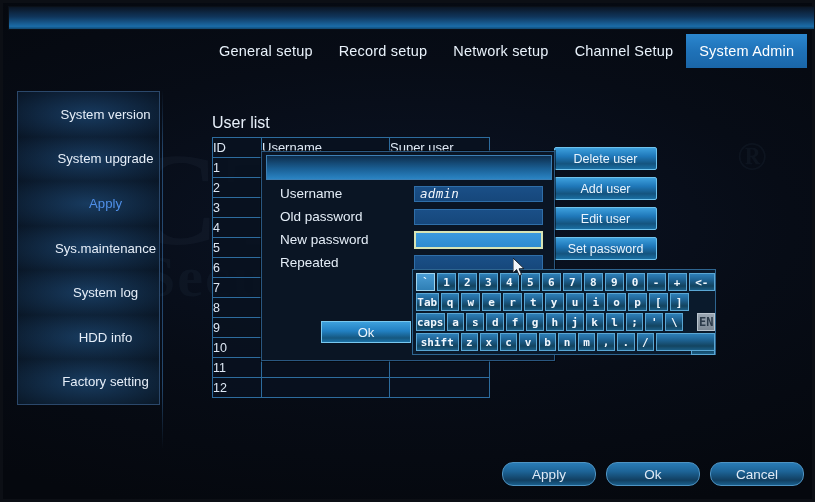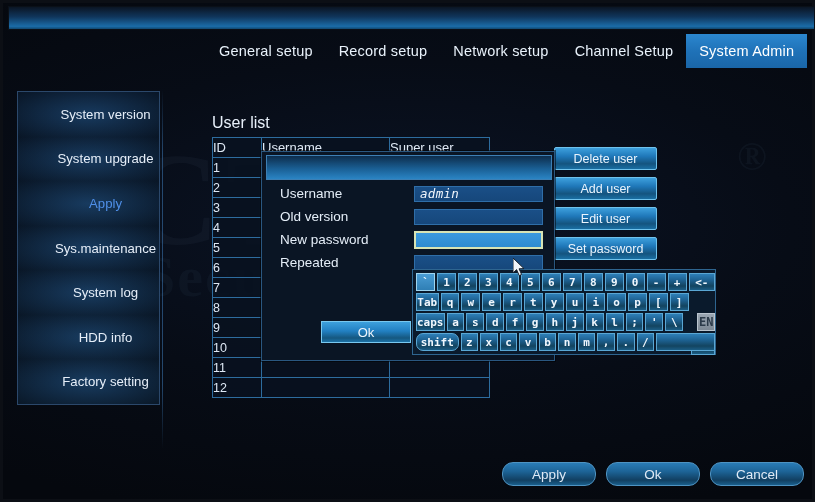--- a/index.html
+++ b/index.html
@@ -172,21 +172,21 @@
     color:#f0f7fd;
     font-family:"DejaVu Sans Mono","Liberation Mono",monospace;
     font-size:11px;font-weight:bold;
     display:flex;align-items:center;justify-content:center;
     cursor:pointer;box-sizing:border-box;
     width:20px;height:18px;
     line-height:1;
   }
   .key.w-tab{width:24px;}
   .key.w-caps{width:30px;}
-  .key.w-shift{width:49px;border-radius:7px;}
+  .key.w-shift{width:49px;}
   .key.w-bs{width:28px;}
   .key.w-clr{width:26px;margin-top:44px;}
   .key.w-space{width:68px;}
   .key.sel{
     background:linear-gradient(180deg,#4a9cd4 0%,#2f7fb5 100%);
     border-color:#9ed4ef;
   }
   .key.ime{
     background:linear-gradient(180deg,#9aa6b2 0%,#7d8995 100%);
     border-color:#b9c4ce;
@@ -333,21 +333,21 @@
     </div>
 
   <div class="dialog">
     <div class="dlg-title"></div>
     <div class="dlg-body">
         <div class="frow">
           <div class="flabel">Username</div>
           <div class="ffield">admin</div>
         </div>
         <div class="frow">
-          <div class="flabel">Old version</div>
+          <div class="flabel">Old password</div>
           <div class="ffield"></div>
         </div>
         <div class="frow">
           <div class="flabel">New password</div>
           <div class="ffield focused"></div>
         </div>
         <div class="frow">
           <div class="flabel">Repeated</div>
           <div class="ffield"></div>
         </div>

